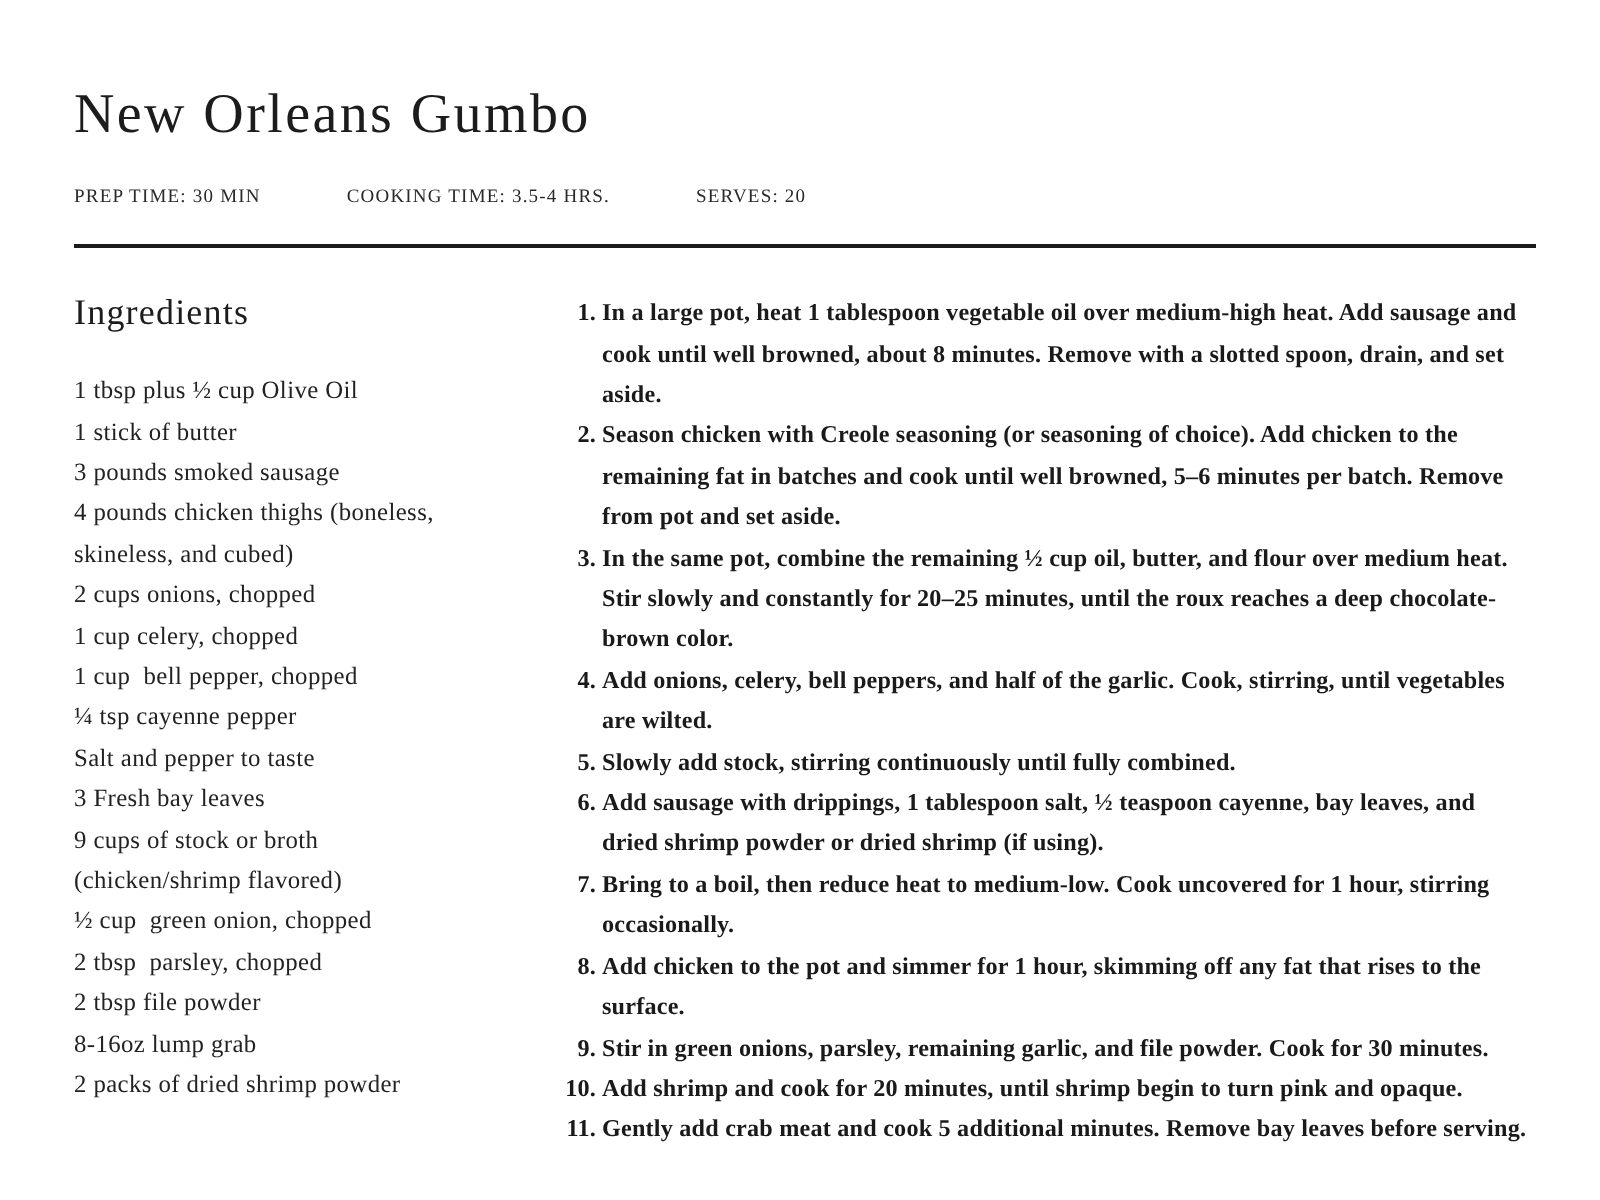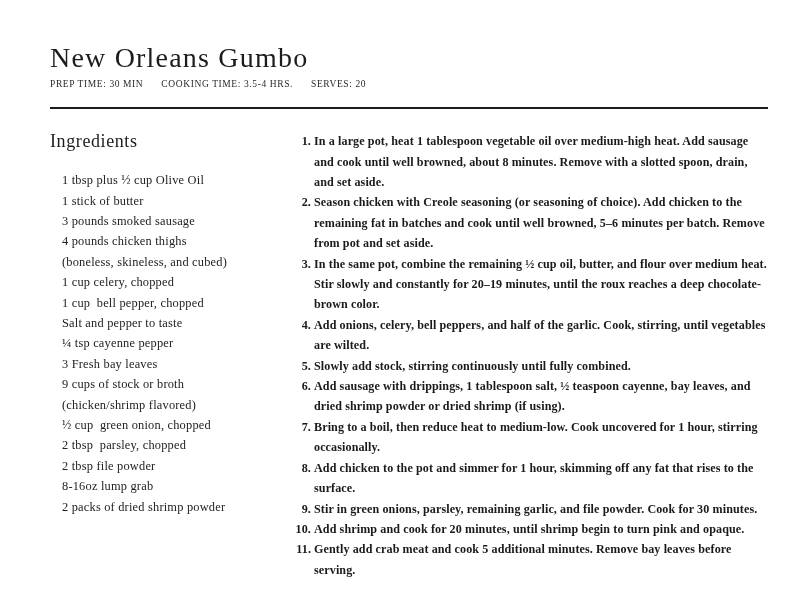--- a/index.html
+++ b/index.html
@@ -8,34 +8,34 @@
     width: 800px;
     height: 600px;
     background: #ffffff;
     color: #1e1e1e;
     font-family: "Liberation Serif", serif;
     overflow: hidden;
   }
   .page {
     width: 800px;
     height: 600px;
-    padding: 42px 32px 0 50px;
+    padding: 42px 32px 0 37px;
   }
   .recipe-title {
     font-size: 28px;
     font-weight: 400;
     letter-spacing: 1.2px;
     line-height: 1.15;
     margin: 0;
     color: #1c1c1c;
   }
   .meta-row {
     display: flex;
-    gap: 18px;
-    margin-top: 5px;
+    gap: 43px;
+    margin-top: 20px;
     font-size: 9.5px;
     letter-spacing: 0.6px;
     color: #2a2a2a;
     text-transform: uppercase;
   }
   .divider {
     border: none;
     border-top: 2px solid #1b1b1b;
     margin: 18px 0 0 0;
   }
@@ -50,21 +50,21 @@
     letter-spacing: 0.6px;
     margin: 0 0 18px 0;
     color: #1c1c1c;
   }
   .ingredients-col {
     width: 198px;
     flex: none;
   }
   .ingredients-list {
     list-style: none;
-    margin: 12px;
+    margin: 0;
     padding: 0;
     font-size: 12.4px;
     line-height: 20.4px;
     letter-spacing: 0.2px;
     color: #222222;
   }
   .ingredients-list li {
     white-space: pre-wrap;
   }
   .directions-col {
@@ -115,24 +115,25 @@
 
   <div class="columns">
 
     <div class="ingredients-col">
       <h2 class="col-heading">Ingredients</h2>
       <ul class="ingredients-list">
         <li>1 tbsp plus ½ cup Olive Oil</li>
         <li>1 stick of butter</li>
         <li>3 pounds smoked sausage</li>
         <li>4 pounds chicken thighs (boneless, skineless, and cubed)</li>
+        <li>2 cups onions, chopped</li>
         <li>1 cup celery, chopped</li>
         <li>1 cup  bell pepper, chopped</li>
+        <li>¼ tsp cayenne pepper</li>
         <li>Salt and pepper to taste</li>
-        <li>¼ tsp cayenne pepper</li>
         <li>3 Fresh bay leaves</li>
         <li>9 cups of stock or broth (chicken/shrimp flavored)</li>
         <li>½ cup  green onion, chopped</li>
         <li>2 tbsp  parsley, chopped</li>
         <li>2 tbsp file powder</li>
         <li>8-16oz lump grab</li>
         <li>2 packs of dried shrimp powder</li>
       </ul>
     </div>
 
@@ -141,21 +142,21 @@
         <li>
           <span class="dir-num">1.</span>
           <span class="dir-text">In a large pot, heat 1 tablespoon vegetable oil over medium-high heat. Add sausage and cook until well browned, about 8 minutes. Remove with a slotted spoon, drain, and set aside.</span>
         </li>
         <li>
           <span class="dir-num">2.</span>
           <span class="dir-text">Season chicken with Creole seasoning (or seasoning of choice). Add chicken to the remaining fat in batches and cook until well browned, 5–6 minutes per batch. Remove from pot and set aside.</span>
         </li>
         <li>
           <span class="dir-num">3.</span>
-          <span class="dir-text">In the same pot, combine the remaining ½ cup oil, butter, and flour over medium heat. Stir slowly and constantly for 20–19 minutes, until the roux reaches a deep chocolate-brown color.</span>
+          <span class="dir-text">In the same pot, combine the remaining ½ cup oil, butter, and flour over medium heat. Stir slowly and constantly for 20–25 minutes, until the roux reaches a deep chocolate-brown color.</span>
         </li>
         <li>
           <span class="dir-num">4.</span>
           <span class="dir-text">Add onions, celery, bell peppers, and half of the garlic. Cook, stirring, until vegetables are wilted.</span>
         </li>
         <li>
           <span class="dir-num">5.</span>
           <span class="dir-text">Slowly add stock, stirring continuously until fully combined.</span>
         </li>
         <li>

